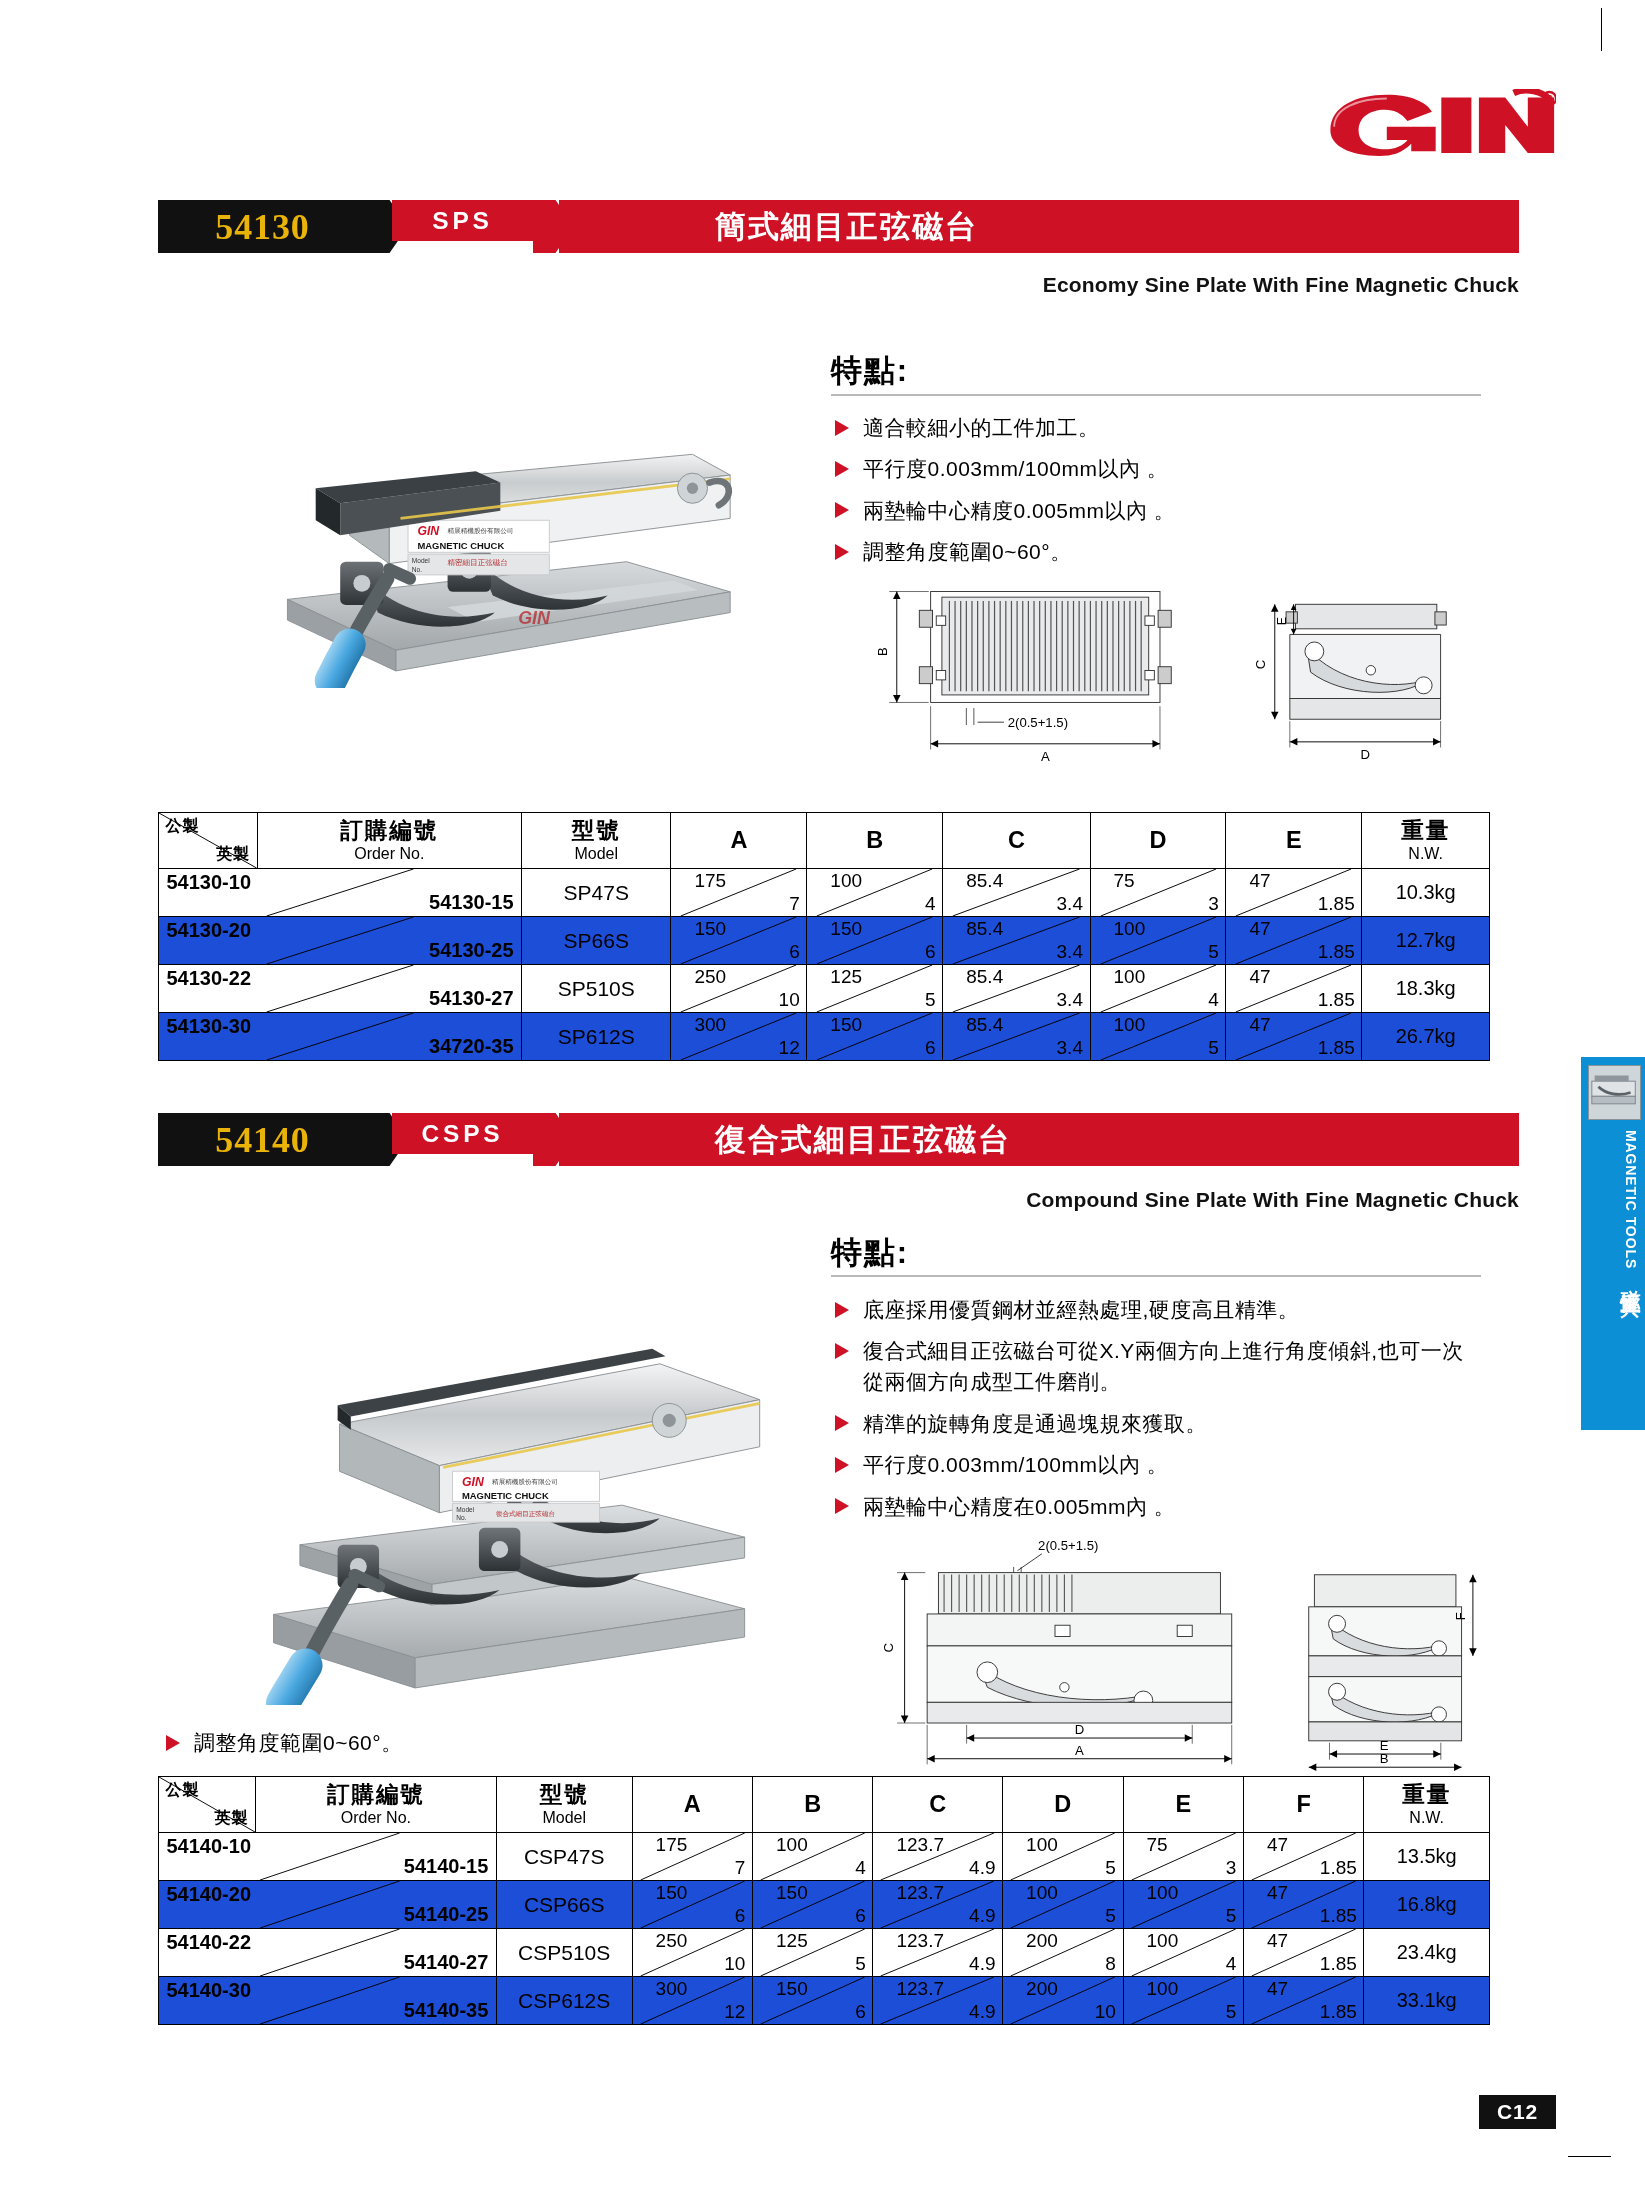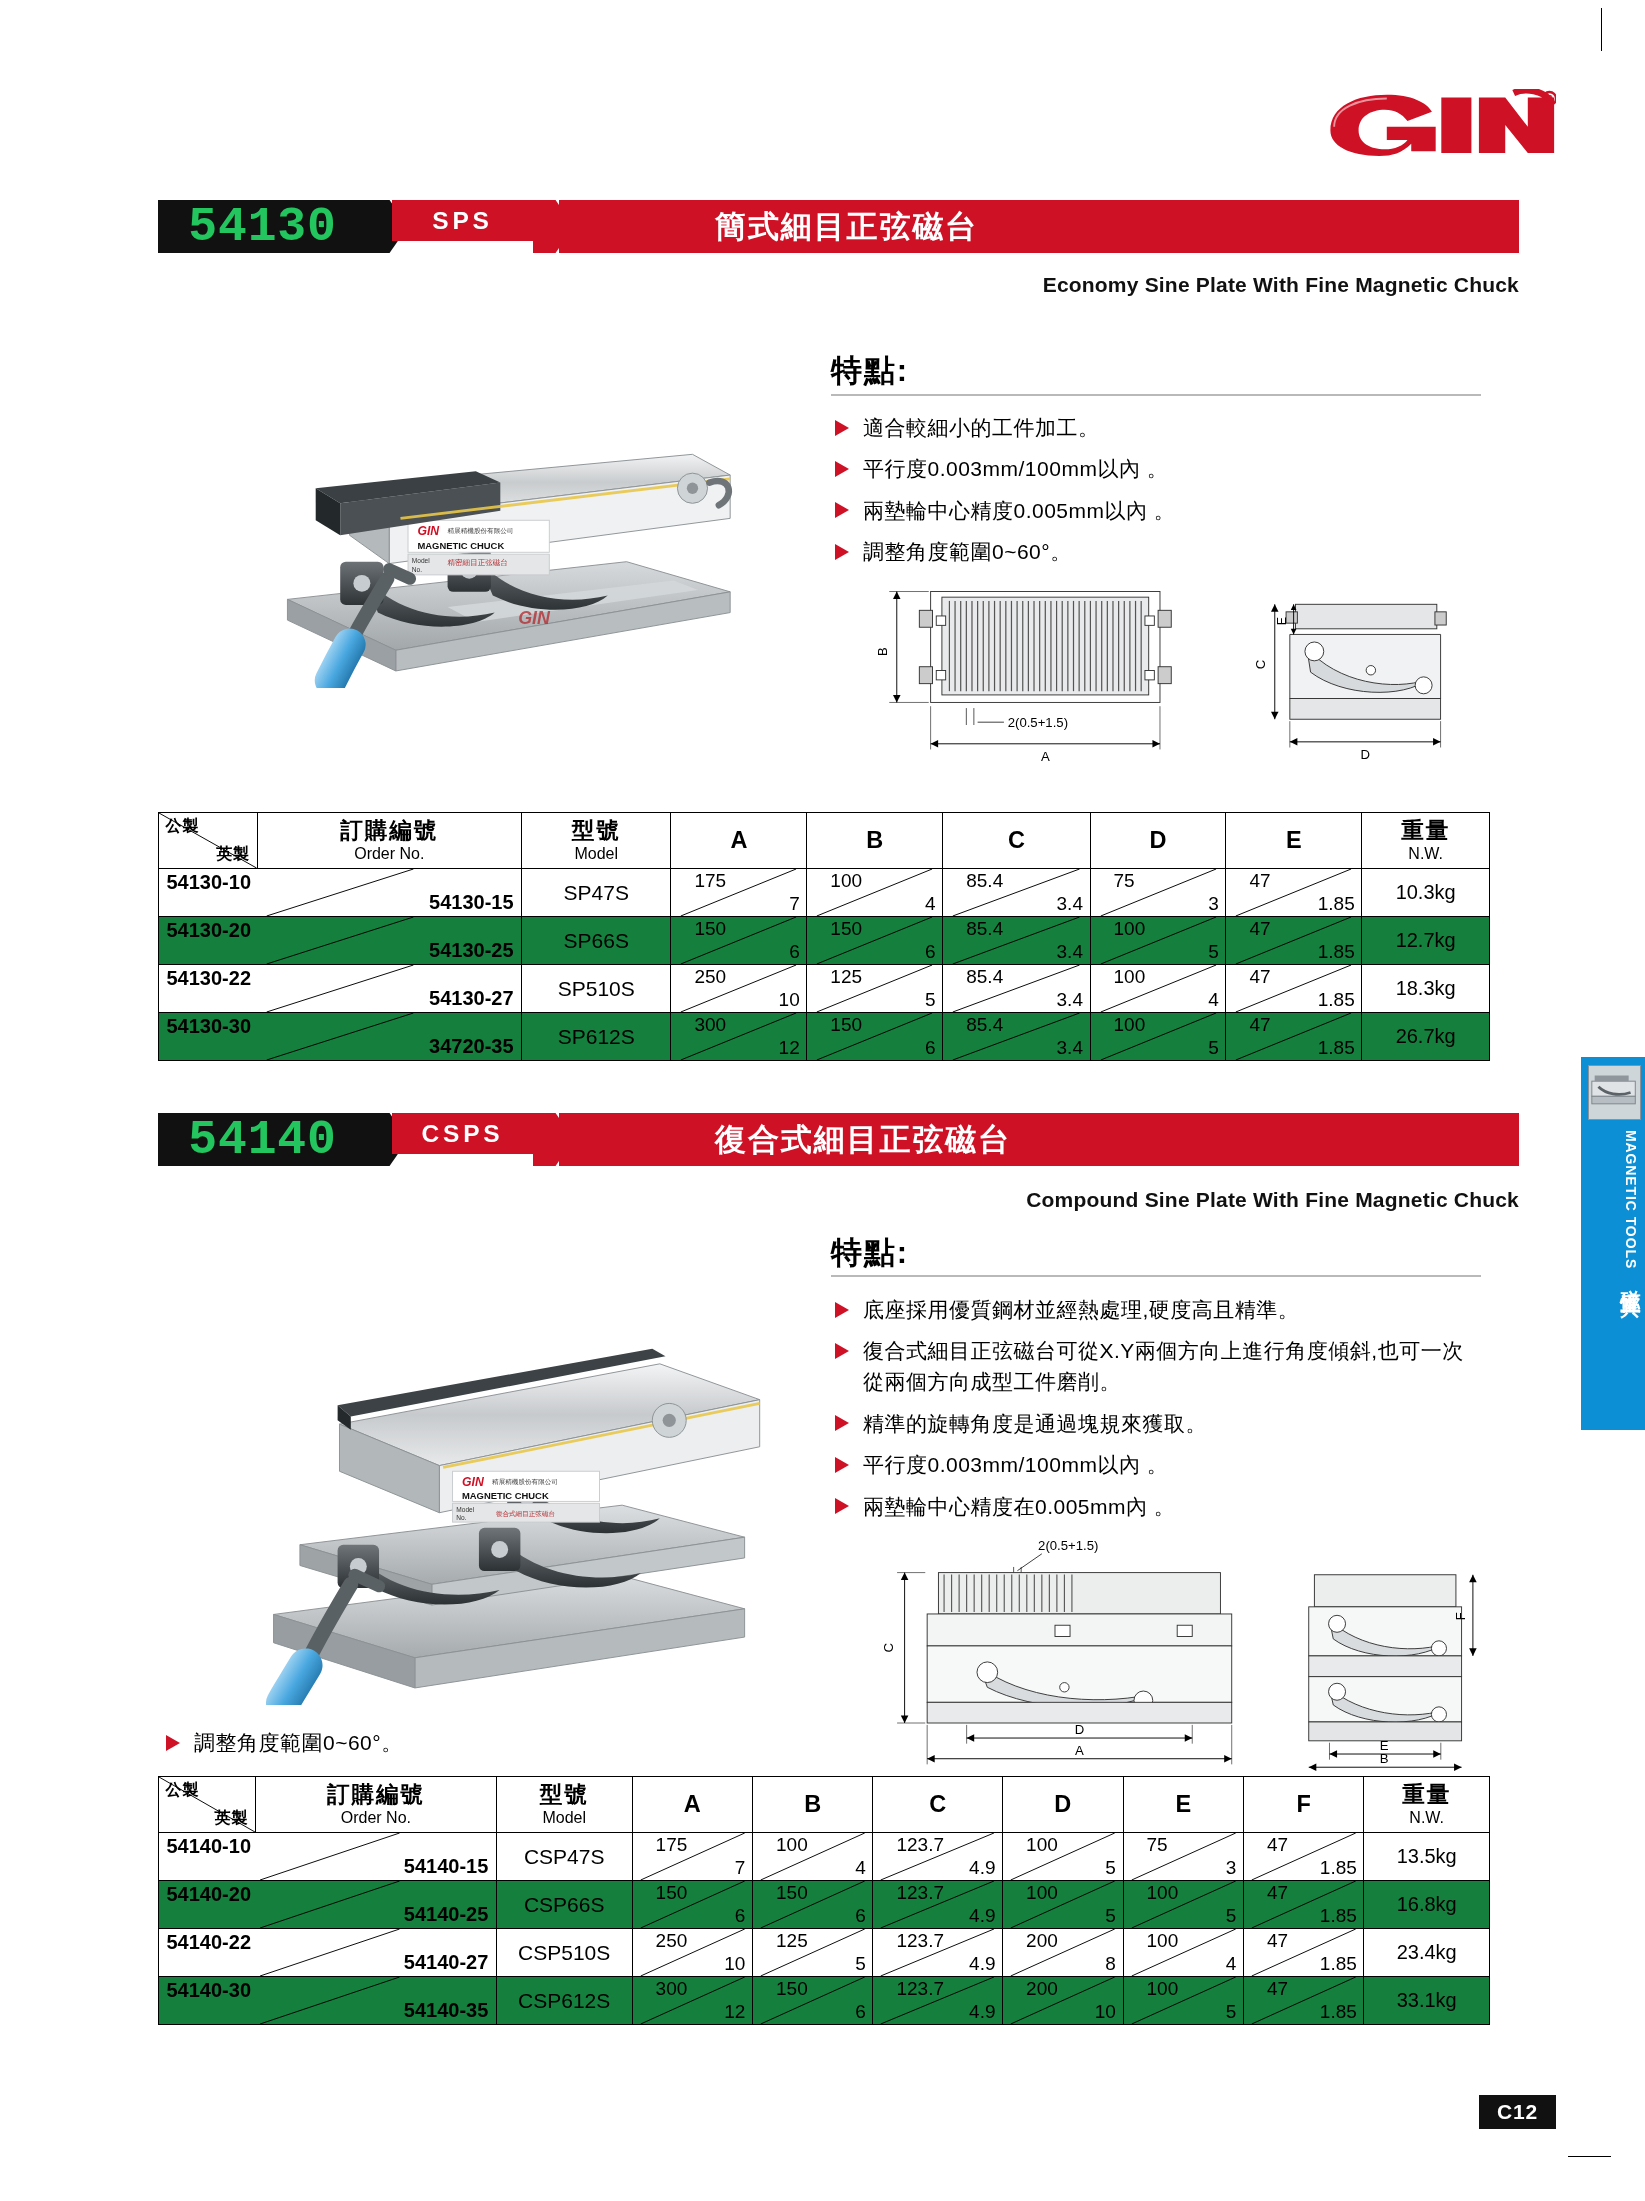--- a/index.html
+++ b/index.html
@@ -16,22 +16,22 @@
   .crop.h{height:0.9px;width:43px;}
 
   
   .logo{position:absolute;right:89px;top:89px;width:235px;height:66px;}
   .logo svg{display:block;}
 
   
   .sec{position:absolute;left:158px;width:1361px;height:53px;}
   .sec .num{
     position:absolute;left:0;top:0;height:53px;width:209px;background:#111;
-    color:#22c55e;font-size:48px;font-weight:bold;letter-spacing:0.9px;
-    display:flex;align-items:center;justify-content:center;font-family:Liberation Mono, monospace;
+    color:#eab308;font-size:36px;font-weight:bold;letter-spacing:0.9px;
+    display:flex;align-items:center;justify-content:center;font-family:Liberation Serif, serif;
   }
   .sec .arrow1{position:absolute;left:209px;top:0;width:41px;height:53px;background:#111;
      clip-path:polygon(0 0,55% 0,100% 50%,55% 100%,0 100%);}
   .sec .code{
     position:absolute;left:234px;top:0;height:41px;width:141px;background:#cf1126;color:#fff;
     font-size:24.5px;font-weight:bold;letter-spacing:3.8px;display:flex;align-items:center;justify-content:center;
   }
   .sec .arrow2{position:absolute;left:375px;top:0;width:41px;height:53px;background:#cf1126;
      clip-path:polygon(0 0,55% 0,100% 50%,55% 100%,0 100%);}
   .sec .bar{position:absolute;left:401px;top:0;right:0;height:53px;background:#cf1126;}
@@ -71,21 +71,21 @@
   .ordercell{position:relative;height:47px;}
   .ordercell .diag{position:absolute;left:0;top:0;width:100%;height:100%;}
   .ordercell .m{position:absolute;left:7.5px;top:1.9px;font-size:20px;font-weight:bold;}
   .ordercell .i{position:absolute;right:7.5px;bottom:1.9px;font-size:20px;font-weight:bold;}
   .dualcell{position:relative;height:47px;}
   .dualcell .diag{position:absolute;left:0;top:0;width:100%;height:100%;}
   .dualcell .m{position:absolute;left:23px;top:0.9px;font-size:19px;}
   .dualcell .i{position:absolute;right:6.6px;bottom:0.9px;font-size:19px;}
   .modelcell{font-size:21px;}
   .nwcell{font-size:20px;}
-  .rowalt{background:#15803d;}
+  .rowalt{background:#1d4ed8;}
 
   
   .sidetab{position:absolute;right:0;top:1057px;width:64px;height:373px;background:#0d8fd6;}
   .sidetab .img{position:absolute;left:6.6px;top:7.5px;width:51px;height:53px;background:#cfd6da;border:0.9px solid #8a9299;}
   .sidetab .txt{
     position:absolute;left:0;top:73px;width:64px;color:#fff;font-size:14px;font-weight:bold;
     writing-mode:vertical-rl;letter-spacing:0.9px;text-align:left;line-height:28px;
   }
   .sidetab .txt .cn{font-size:20px;letter-spacing:2.8px;}
 

